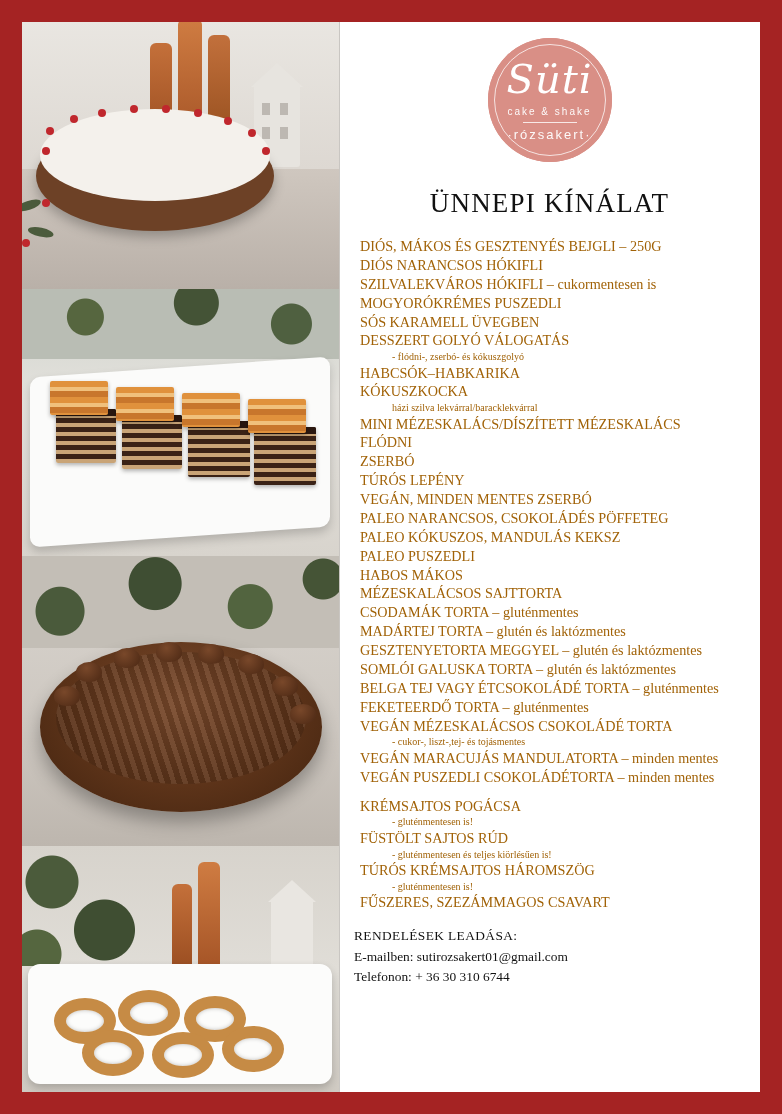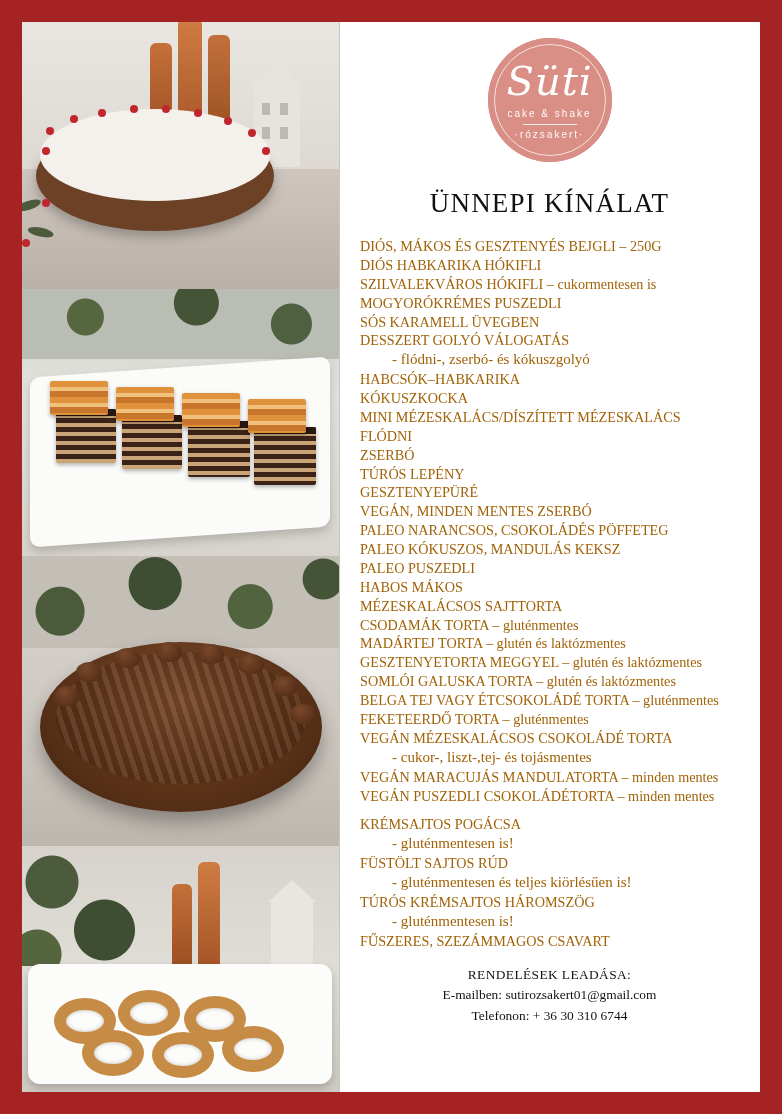--- a/index.html
+++ b/index.html
@@ -215,50 +215,50 @@
     font-family:"Liberation Sans", sans-serif;
     font-size: 10px; letter-spacing: 2px; margin-top: 7px;
     opacity:.95;
     text-align:right;
   }
   .logo .rule {
     width: 54px; height:1px; background: rgba(255,255,255,.8); margin:5px 0 4px;
   }
   .logo .sub2 {
     font-family:"Liberation Sans", sans-serif;
-    font-size: 10px; letter-spacing: 2px; opacity:.95;
+    font-size: 13px; letter-spacing: 2px; opacity:.95;
   }
   h1.title {
     text-align:center;
     font-family:"Liberation Serif", serif;
     font-size: 27px;
     font-weight: 400;
     letter-spacing: 1.2px;
     margin: 26px 0 18px 0;
     color:#111;
   }
   ul.menu {
     list-style:none; margin:0; padding:0 0 0 6px;
   }
   ul.menu li {
     font-size: 14.2px;
     line-height: 1.33;
     color:#a16207;
     white-space: nowrap;
   }
   ul.menu li.sub {
-    font-size: 15px;
+    font-size: 10px;
     padding-left: 32px;
   }
   ul.menu li.gap {
     height: 10px;
   }
   .order {
     margin-top: 14px;
-    text-align:center;
+    text-align:left;
     font-size: 13.4px;
     line-height: 1.55;
     color:#111;
   }
   .order .hdr { letter-spacing:.4px; }
 </style>
 </head>
 <body>
 
 <div class="poster">
@@ -349,33 +349,33 @@
         <div class="sub1">cake &amp; shake</div>
         <div class="rule"></div>
         <div class="sub2">·rózsakert·</div>
       </div>
     </div>
 
     <h1 class="title">ÜNNEPI KÍNÁLAT</h1>
 
     <ul class="menu">
         <li class="">DIÓS, MÁKOS ÉS GESZTENYÉS BEJGLI – 250G</li>
-        <li class="">DIÓS HABKARIKA HÓKIFLI</li>
+        <li class="">DIÓS NARANCSOS HÓKIFLI</li>
         <li class="">SZILVALEKVÁROS HÓKIFLI – cukormentesen is</li>
         <li class="">MOGYORÓKRÉMES PUSZEDLI</li>
         <li class="">SÓS KARAMELL ÜVEGBEN</li>
         <li class="">DESSZERT GOLYÓ VÁLOGATÁS</li>
         <li class="sub">- flódni-, zserbó- és kókuszgolyó</li>
         <li class="">HABCSÓK–HABKARIKA</li>
         <li class="">KÓKUSZKOCKA</li>
+        <li class="sub">házi szilva lekvárral/baracklekvárral</li>
         <li class="">MINI MÉZESKALÁCS/DÍSZÍTETT MÉZESKALÁCS</li>
         <li class="">FLÓDNI</li>
         <li class="">ZSERBÓ</li>
         <li class="">TÚRÓS LEPÉNY</li>
-        <li class="">GESZTENYEPÜRÉ</li>
         <li class="">VEGÁN, MINDEN MENTES ZSERBÓ</li>
         <li class="">PALEO NARANCSOS, CSOKOLÁDÉS PÖFFETEG</li>
         <li class="">PALEO KÓKUSZOS, MANDULÁS KEKSZ</li>
         <li class="">PALEO PUSZEDLI</li>
         <li class="">HABOS MÁKOS</li>
         <li class="">MÉZESKALÁCSOS SAJTTORTA</li>
         <li class="">CSODAMÁK TORTA – gluténmentes</li>
         <li class="">MADÁRTEJ TORTA – glutén és laktózmentes</li>
         <li class="">GESZTENYETORTA MEGGYEL – glutén és laktózmentes</li>
         <li class="">SOMLÓI GALUSKA TORTA – glutén és laktózmentes</li>

